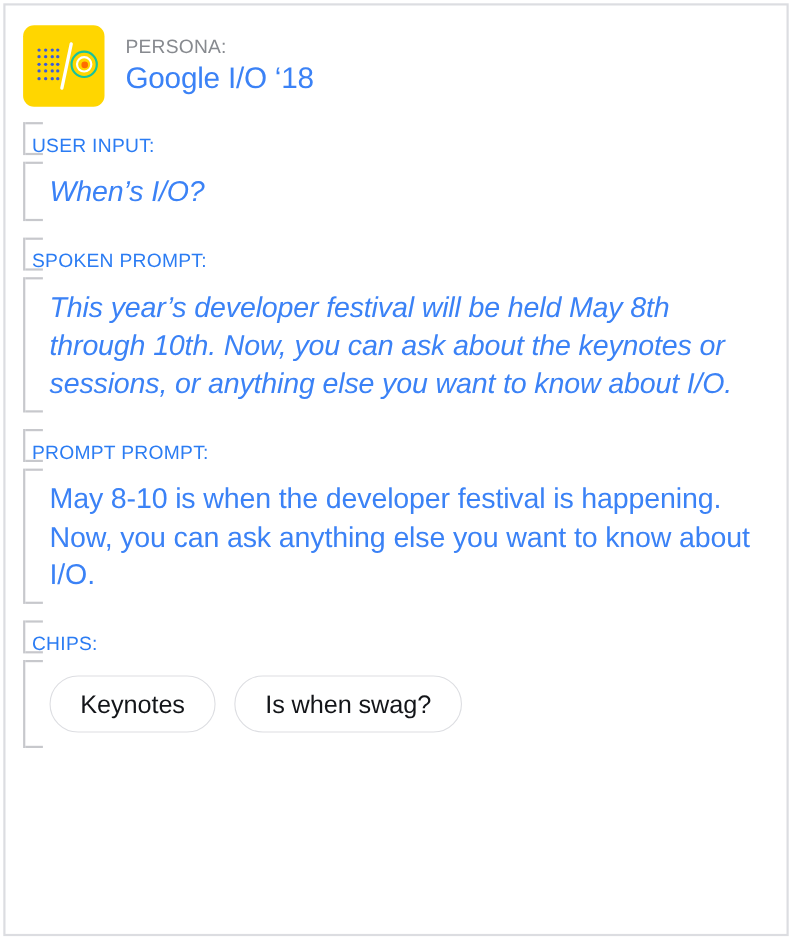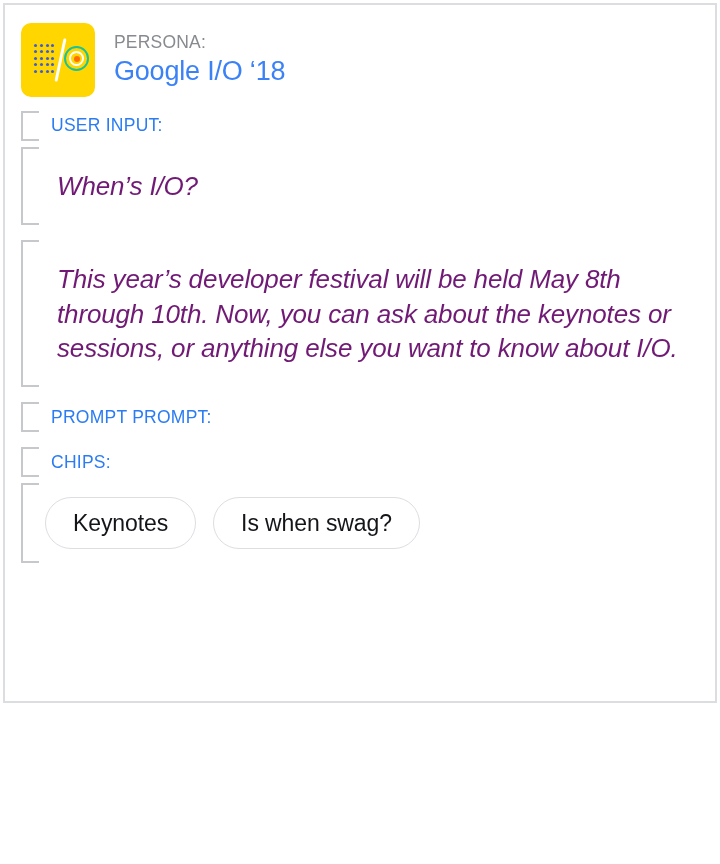--- a/index.html
+++ b/index.html
@@ -14,21 +14,21 @@
     font-family: "Liberation Sans", sans-serif;
     -webkit-font-smoothing: antialiased;
   }
 
   
   .card {
     position: absolute;
     left: 3px;
     top: 3px;
     width: 714px;
-    height: 700px;
+    height: 848px;
     box-sizing: border-box;
     border: 2px solid #dcdde1;
     background: #ffffff;
     overflow: hidden;
   }
 
   
   .persona {
     display: flex;
     align-items: center;
@@ -143,40 +143,40 @@
     width: 16px;
     height: 2px;
     background: #c7c8cc;
   }
   .brk::before { top: 0; }
   .brk::after  { bottom: 0; }
 
   .brk-label {
     height: 30px;
     display: flex;
-    align-items: center;
-    padding-left: 28px;
+    align-items: flex-end;
+    padding-left: 6px;
     margin-bottom: 6px;
   }
   .label-text {
     color: #2b7cf3;
     font-size: 17.5px;
     letter-spacing: 0.25px;
     line-height: 1;
   }
 
   .brk-body {
     padding: 10px 0 10px 22px;
   }
   .body-text {
-    color: #701a75;
+    color: #3b82f6;
     font-size: 26px;
     line-height: 1.32;
     letter-spacing: -0.15px;
-    margin: 12px;
+    margin: 0;
     max-width: 645px;
   }
   .body-text.italic {
     font-style: italic;
   }
 
   
   .chips-row {
     display: flex;
     align-items: center;
@@ -248,28 +248,34 @@
     <div class="section">
       <div class="brk brk-label">
         <span class="label-text">USER INPUT:</span>
       </div>
       <div class="brk brk-body">
         <p class="body-text italic">When’s I/O?</p>
       </div>
     </div>
 
     <div class="section">
+      <div class="brk brk-label">
+        <span class="label-text">SPOKEN PROMPT:</span>
+      </div>
       <div class="brk brk-body">
         <p class="body-text italic">This year’s developer festival will be held May 8th through 10th. Now, you can ask about the keynotes or sessions, or anything else you want to know about I/O.</p>
       </div>
     </div>
 
     <div class="section">
       <div class="brk brk-label">
         <span class="label-text">PROMPT PROMPT:</span>
+      </div>
+      <div class="brk brk-body">
+        <p class="body-text">May 8-10 is when the developer festival is happening. Now, you can ask anything else you want to know about I/O.</p>
       </div>
     </div>
 
     <div class="section">
       <div class="brk brk-label">
         <span class="label-text">CHIPS:</span>
       </div>
       <div class="brk brk-body">
         <div class="chips-row">
           <button class="chip">Keynotes</button>

